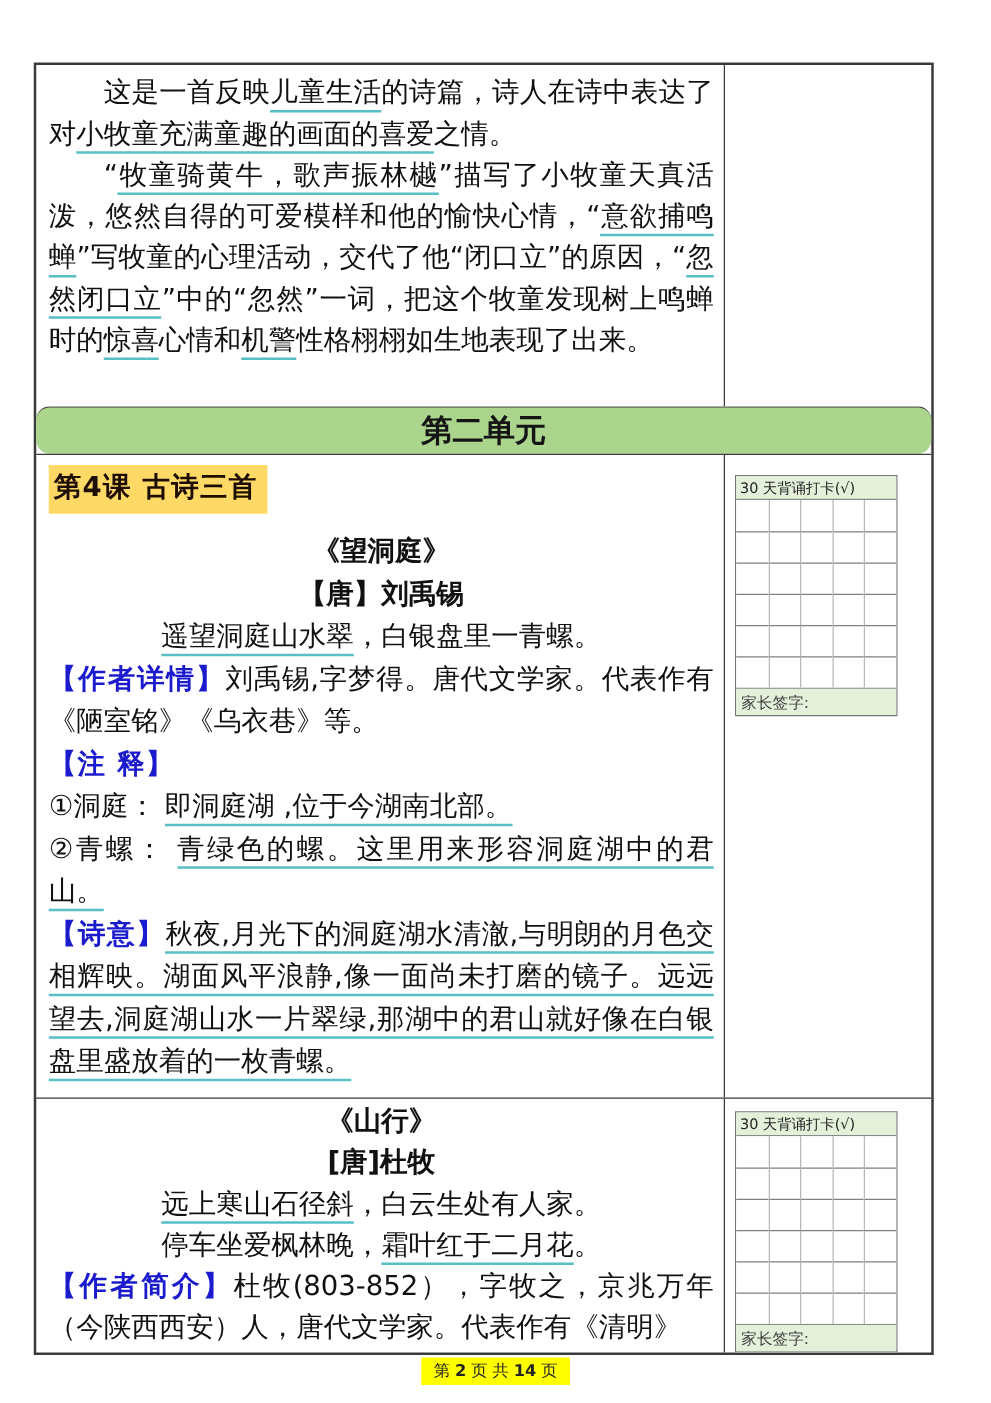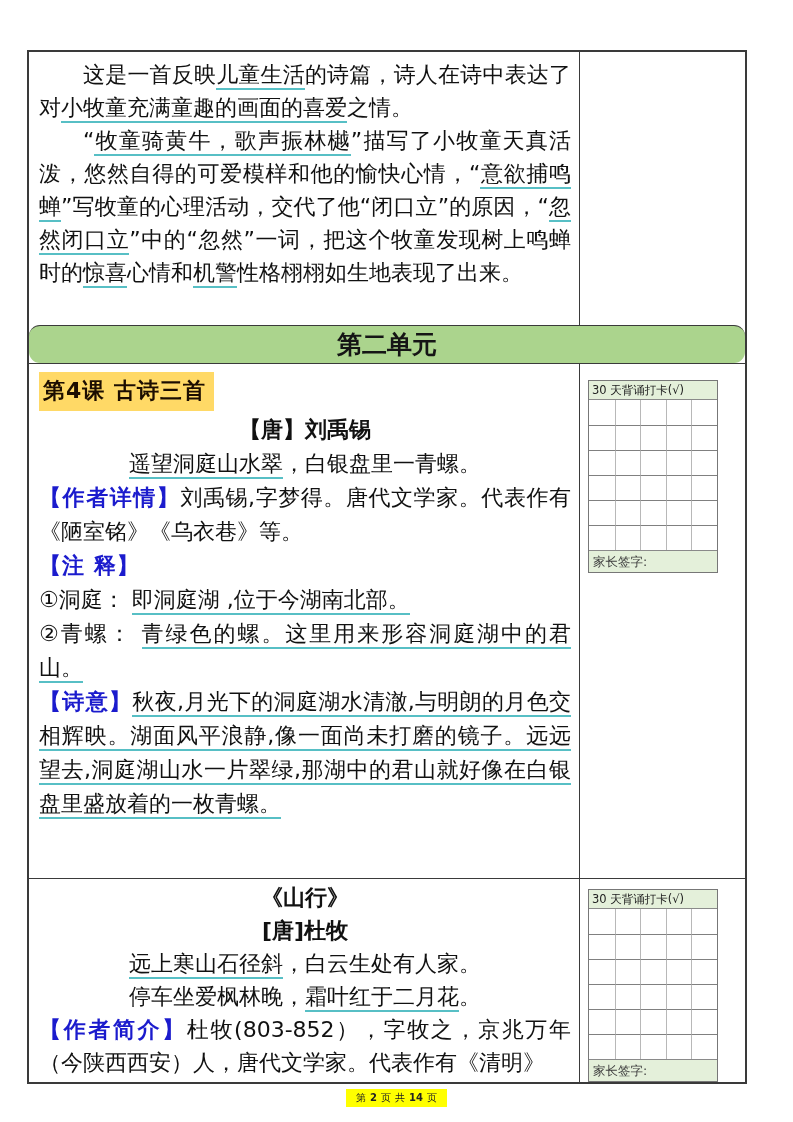--- a/index.html
+++ b/index.html
@@ -41,21 +41,21 @@
   .row-shanxing .cell-main{padding-top:2px;line-height:33px;}
 
   .banner{
     width:100%;height:38px;
     background:var(--banner-green);
     border-top:1px solid var(--table-border);
     text-align:center;font-size:25px;font-weight:bold;
     line-height:38px;color:#151515;border-radius:11px;
   }
 
-  .lesson-heading-wrap{margin:4px 0 2px 0;}
+  .lesson-heading-wrap{margin:4px 0 14px 0;}
   .lesson-heading{
     display:inline-block;background:var(--amber);
     font-size:22px;font-weight:bold;color:#1c0d00;
     padding:2px 8px 3px 4px;letter-spacing:1px;
   }
 
   .line{text-align:justify;}
   .line.center{text-align:center;}
   .line.bold{font-weight:bold;}
   .u{border-bottom:2px solid var(--underline-teal);padding-bottom:1px;}
@@ -89,21 +89,21 @@
     height:22px;line-height:21px;
     padding:0 4px;font-size:12.5px;color:#404040;
   }
 
   .page-footer{
     position:absolute;left:0;top:1086px;width:100%;
     text-align:center;
   }
   .pf-chip{
     display:inline-block;background:var(--yellow);
-    padding:2px 8px;font-size:10px;color:#222;
+    padding:2px 8px;font-size:13px;color:#222;
   }
   .pf-chip span{margin:0 2px;}
   .pf-num{font-weight:bold;}
 </style>
 </head>
 <body>
 
 <div class="page">
 
   <div class="doc-table">
@@ -117,20 +117,21 @@
     </div>
 
     <div class="banner">第二单元</div>
 
     <div class="trow row-lesson">
       <div class="cell-main">
         <div class="lesson-heading-wrap">
           <span class="lesson-heading">第4课 古诗三首</span>
         </div>
         <div>
+            <div class="line center bold"><span>《望洞庭》</span></div>
             <div class="line center bold"><span>【唐】刘禹锡</span></div>
             <div class="line center"><span class="u">遥望洞庭山水翠</span><span>，白银盘里一青螺。</span></div>
             <div class="line para"><span class="label">【作者详情】</span><span>刘禹锡,字梦得。唐代文学家。代表作有《陋室铭》《乌衣巷》等。</span></div>
             <div class="line para"><span class="label">【注 释】</span></div>
             <div class="line para"><span>①洞庭： </span><span class="u">即洞庭湖 ,位于今湖南北部。</span></div>
             <div class="line para"><span>②青螺： </span><span class="u">青绿色的螺。这里用来形容洞庭湖中的君山。</span></div>
             <div class="line para"><span class="label">【诗意】</span><span class="u">秋夜,月光下的洞庭湖水清澈,与明朗的月色交相辉映。湖面风平浪静,像一面尚未打磨的镜子。远远望去,洞庭湖山水一片翠绿,那湖中的君山就好像在白银盘里盛放着的一枚青螺。</span></div>
           </div>
       </div>
       <div class="cell-side">

